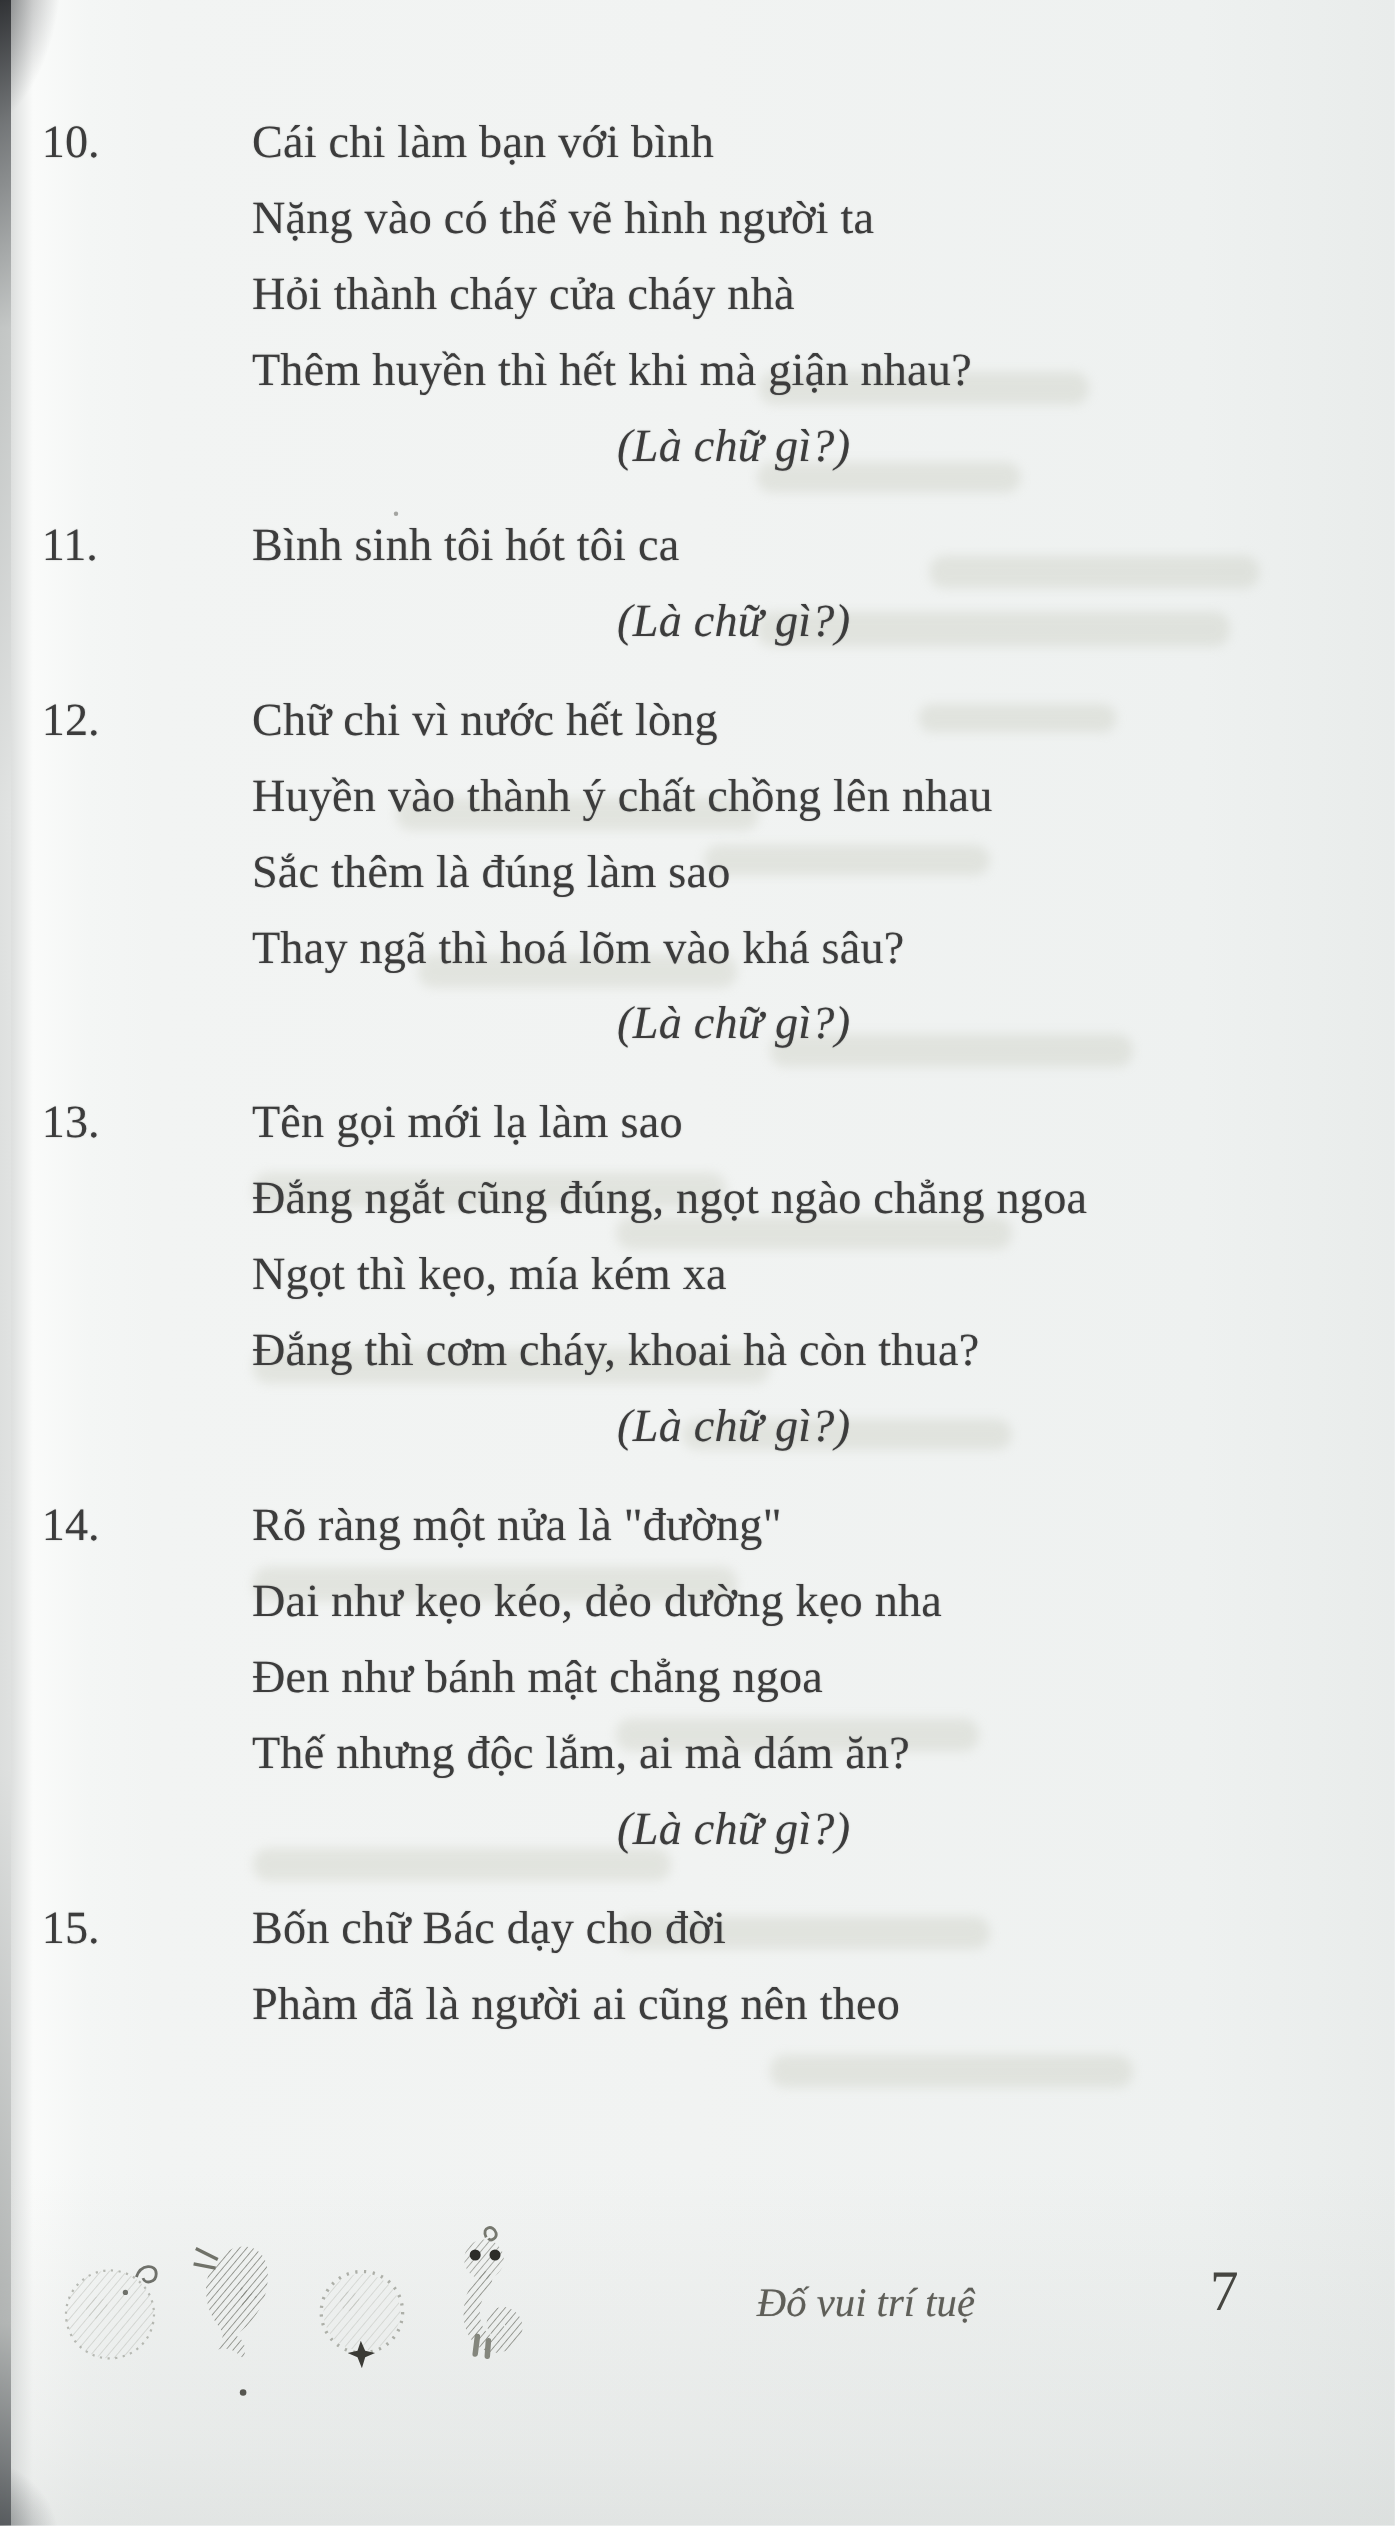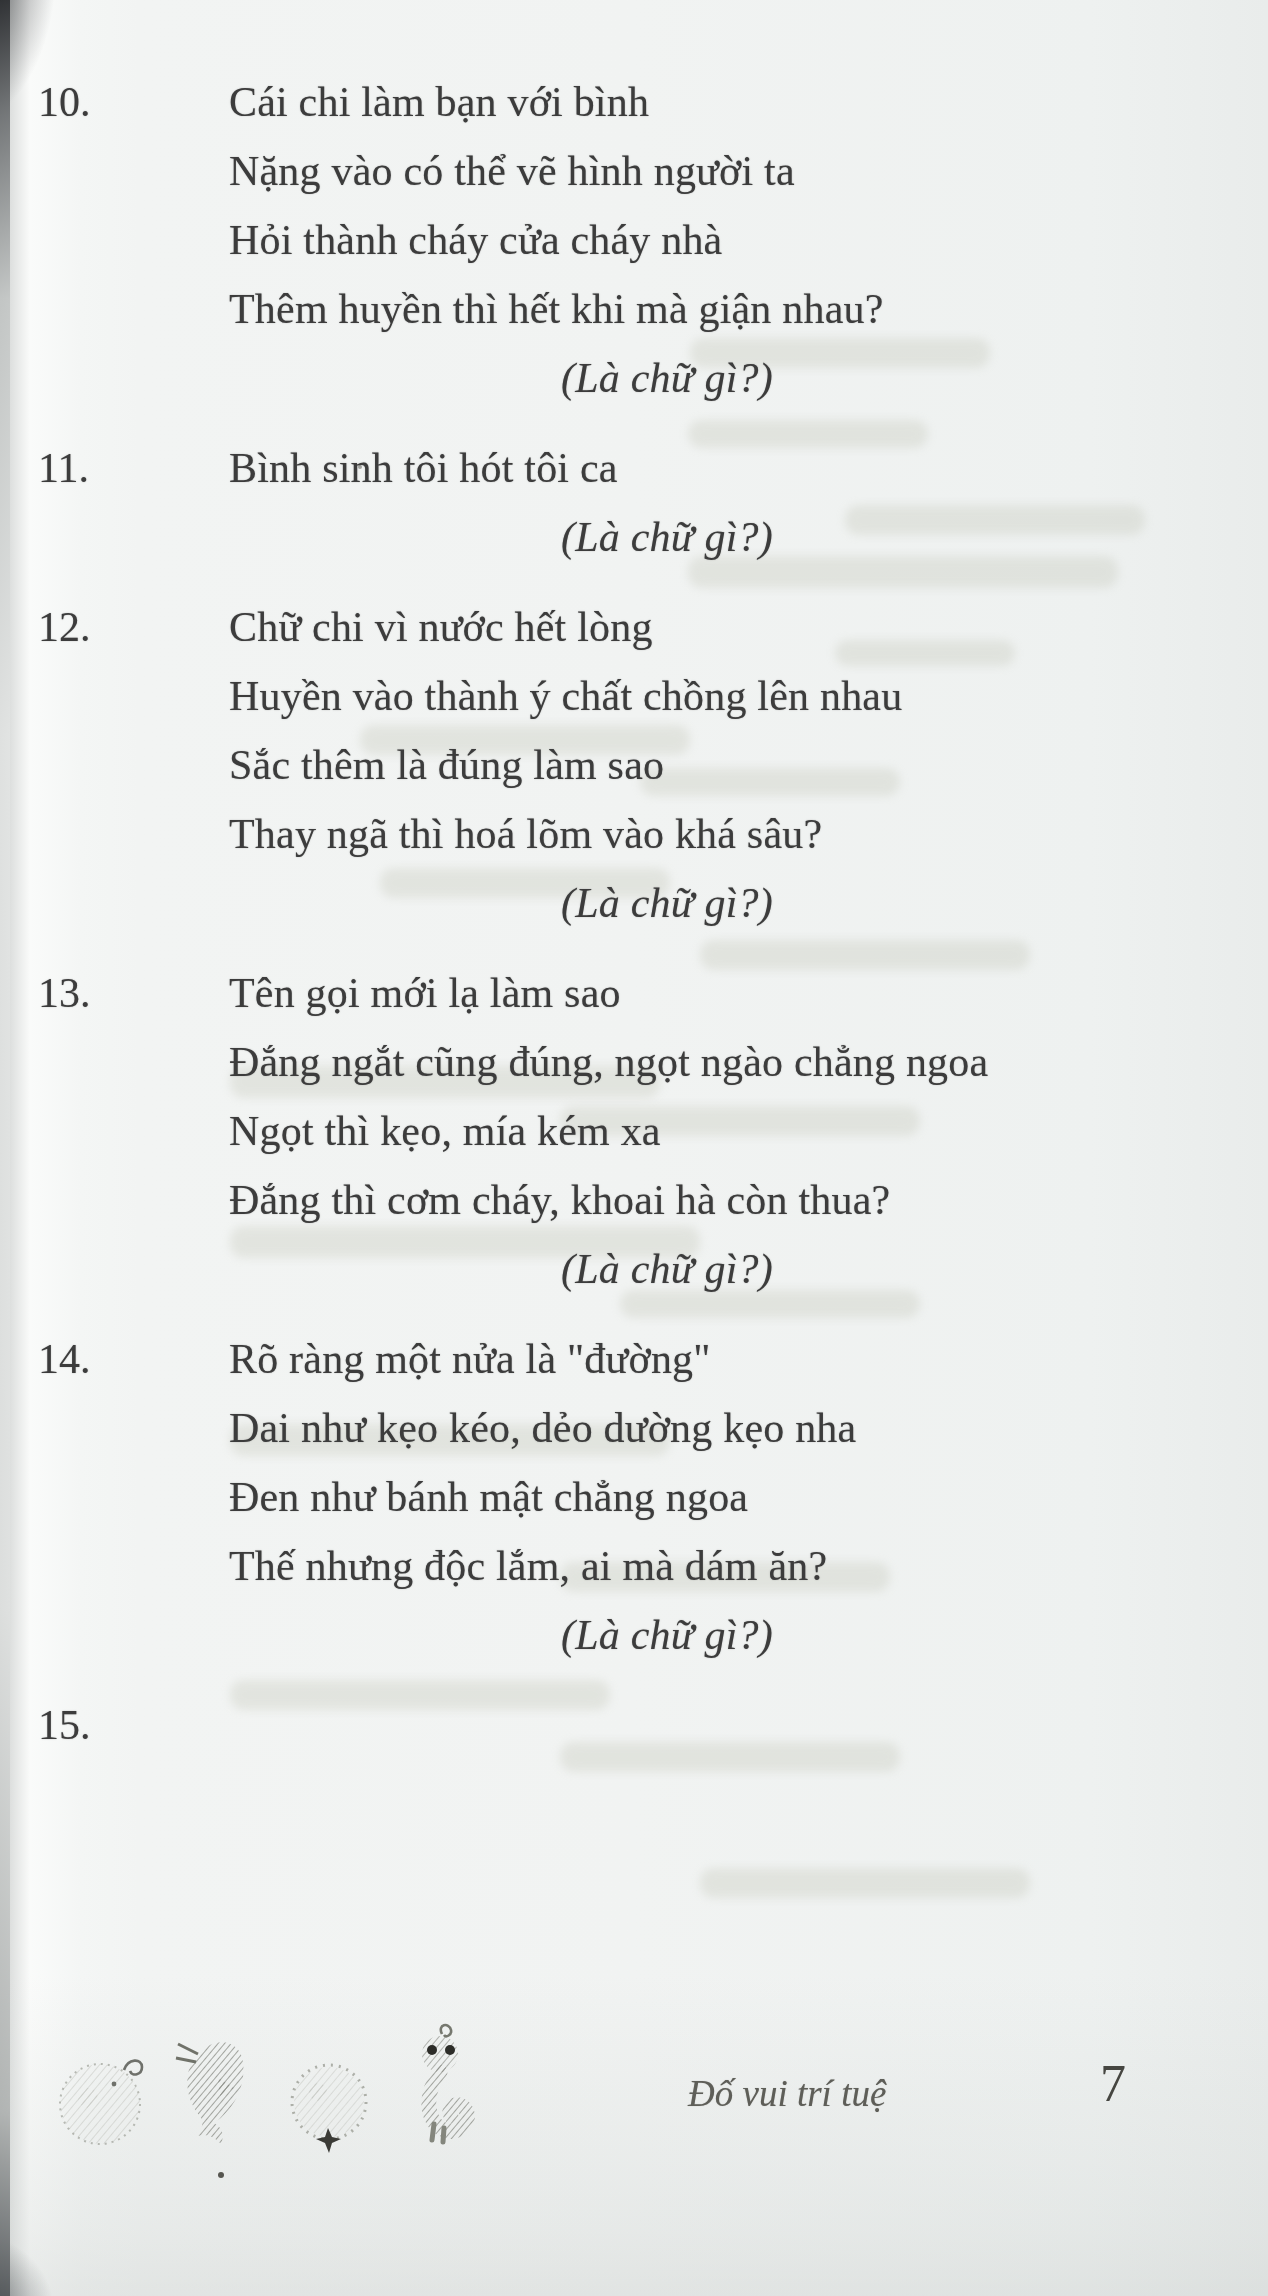--- a/index.html
+++ b/index.html
@@ -11,21 +11,21 @@
       radial-gradient(120px 110px at -30px 2310px, rgba(55,59,63,.7), rgba(55,59,63,0) 70%),
       linear-gradient(180deg, rgba(255,255,255,0) 0%, rgba(255,255,255,0) 86%, rgba(203,208,206,.28) 97%, rgba(195,200,198,.35) 100%),
       linear-gradient(90deg, #b7bab9 0px, #dddfde 10px, #fafbfa 30px, #f4f6f5 80px, #f2f4f3 140px, #f1f3f2 50%, #eef1f0 86%, #e9eceb 100%);
   }
   .spine-edge{
     position:absolute;left:0;top:0;bottom:0;width:10px;z-index:3;
     background:linear-gradient(180deg,#2b2d30 0%,#6d7072 5%,#c3c6c5 13%,#e2e4e3 32%,#dfe1e0 70%,#b0b3b2 92%,#53575a 100%);
     opacity:.92;
   }
   .content{
-    position:absolute;left:0;top:0;width:1268px;padding-top:68px;z-index:2;
+    position:absolute;left:0;top:0;width:1268px;padding-top:96px;z-index:2;
     color:#3c3c3c;text-shadow:0 0 1.2px rgba(75,75,75,.5);
   }
   .riddle{display:flex;margin:0 0 21px 38px;}
   .num{width:147px;flex:0 0 147px;font-size:42px;line-height:69px;}
   .lines{width:920px;flex:0 0 920px;}
   .line{font-size:42px;line-height:69px;letter-spacing:.2px;white-space:nowrap;margin-left:44px;}
   .answer{text-align:center;font-style:italic;}
   .smudge{position:absolute;background:#b7baa9;opacity:.26;filter:blur(5px);border-radius:14px;z-index:1;}
   .speck{position:absolute;background:#565650;border-radius:50%;z-index:2;}
   .footer-title{
@@ -108,20 +108,24 @@
       <div class="line">Rõ ràng một nửa là "đường"</div>
       <div class="line">Dai như kẹo kéo, dẻo dường kẹo nha</div>
       <div class="line">Đen như bánh mật chẳng ngoa</div>
       <div class="line">Thế nhưng độc lắm, ai mà dám ăn?</div>
       <div class="line answer">(Là chữ gì?)</div>
     </div>
   </div>
 
   <div class="riddle">
     <div class="num">15.</div>
+    <div class="lines">
+      <div class="line">Bốn chữ Bác dạy cho đời</div>
+      <div class="line">Phàm đã là người ai cũng nên theo</div>
+    </div>
   </div>
 
 </div>
 
 <svg width="0" height="0" style="position:absolute" aria-hidden="true">
   <defs>
     <pattern id="hatchD" patternUnits="userSpaceOnUse" width="5" height="5" patternTransform="rotate(40)">
       <line x1="0" y1="0" x2="0" y2="5" stroke="#84867f" stroke-width="1.7"></line>
     </pattern>
     <pattern id="hatchL" patternUnits="userSpaceOnUse" width="6" height="6" patternTransform="rotate(40)">

